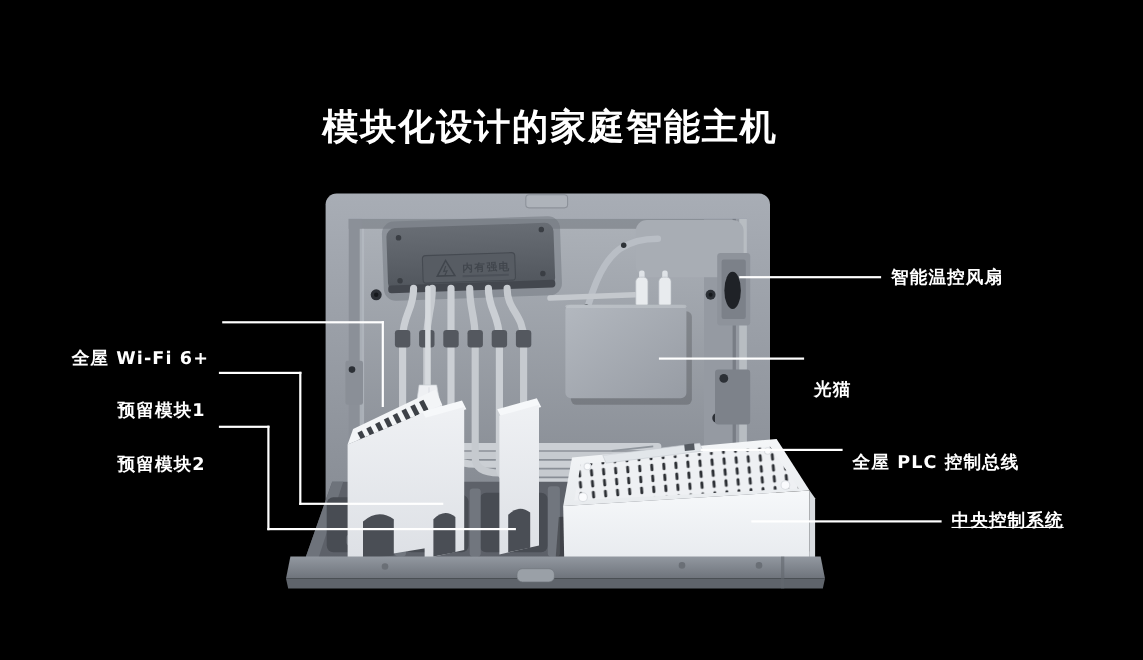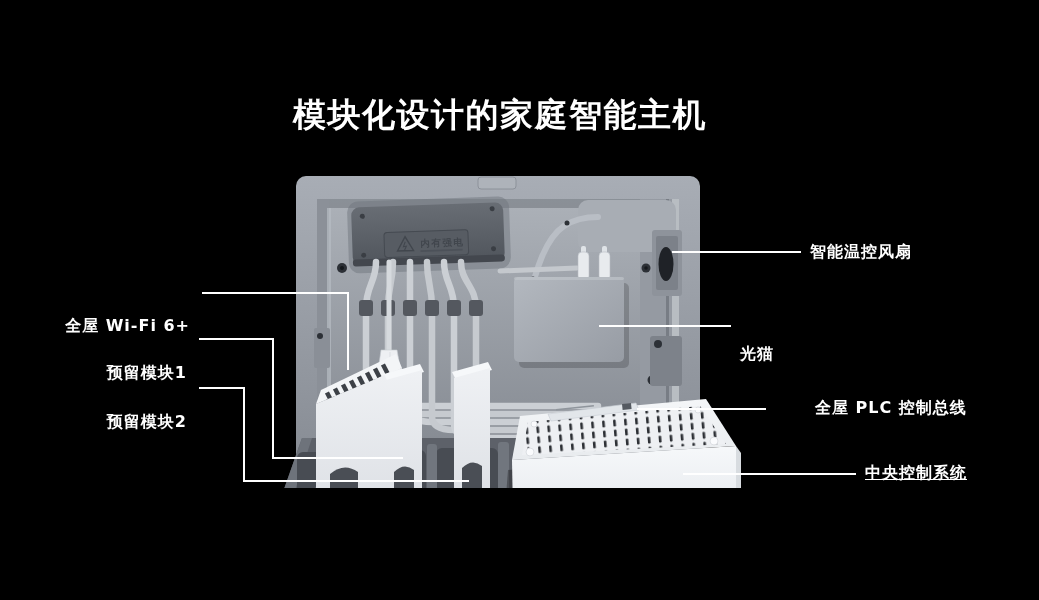--- a/index.html
+++ b/index.html
@@ -1,17 +1,17 @@
 <!DOCTYPE html>
 <html><head>
 <meta charset="utf-8">
 <style>
   html,body{margin:0;padding:0;background:#000;}
   #stage{
-    position:relative;width:1039px;height:488px;background:#000;
+    position:relative;width:1039px;height:600px;background:#000;
     overflow:hidden;font-family:"DejaVu Sans","Liberation Sans",sans-serif;
   }
   .page-title{
     position:absolute;left:293px;top:93px;color:#fff;font-size:33px;
     font-weight:700;letter-spacing:1.5px;white-space:nowrap;
   }
   .callout-label{
     position:absolute;color:#fff;font-size:16px;font-weight:600;
     white-space:nowrap;letter-spacing:1px;line-height:28px;
   }
@@ -251,16 +251,16 @@
   <div class="cline" style="left:599px;top:325px;width:132px;height:2px;"></div>
   <div class="cline" style="left:637px;top:408px;width:129px;height:2px;"></div>
   <div class="cline" style="left:683px;top:473px;width:173px;height:2px;"></div>
 
   <div class="callout-label lbl-right" style="right:849px;top:278px;">全屋 Wi-Fi 6+</div>
   <div class="callout-label lbl-right" style="right:852px;top:325px;">预留模块1</div>
   <div class="callout-label lbl-right" style="right:852px;top:374px;">预留模块2</div>
 
   <div class="callout-label" style="left:810px;top:238px;">智能温控风扇</div>
   <div class="callout-label" style="left:740px;top:312px;margin-top:28px;">光猫</div>
-  <div class="callout-label" style="left:775px;top:394px;margin-left:40px;">全屋 PLC 控制总线</div>
+  <div class="callout-label" style="left:775px;top:406px;">全屋 PLC 控制总线</div>
   <div class="callout-label" style="left:865px;top:459px;text-decoration:underline;">中央控制系统</div>
 
 </div>
 
 </body></html>

